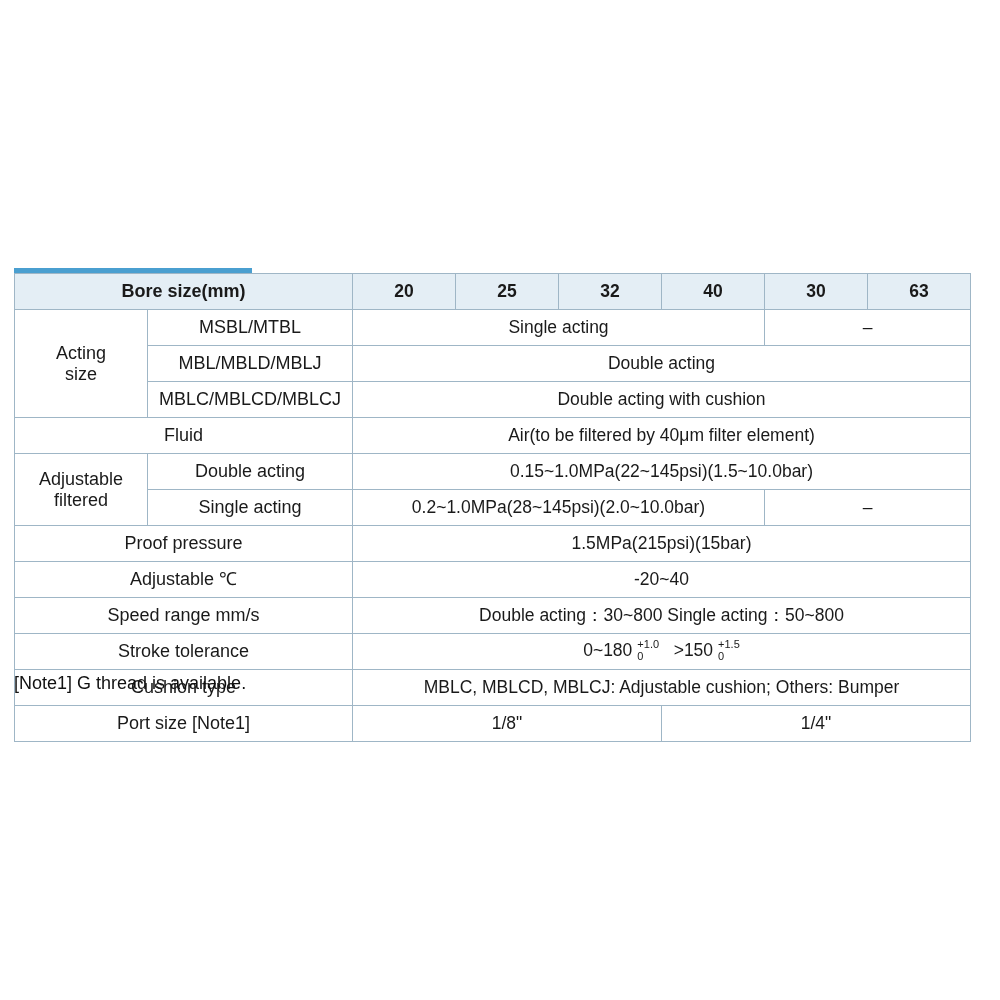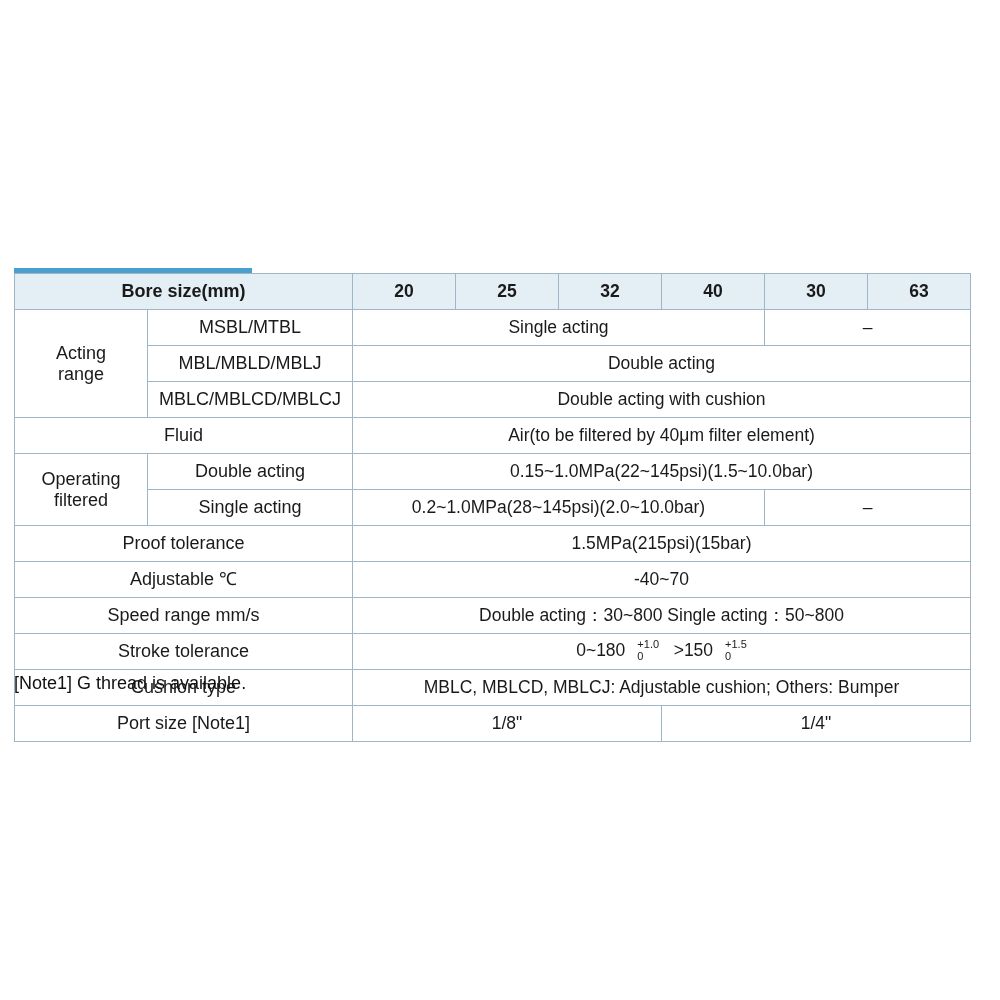--- a/index.html
+++ b/index.html
@@ -69,21 +69,21 @@
     font-size: 18px;
     color: #111;
     line-height: 1.32;
   }
   .frac {
     display: inline-block;
     vertical-align: middle;
     font-size: 11px;
     line-height: 1.02;
     text-align: left;
-    margin-left: 12px;
+    margin-left: 5px;
     position: relative;
     top: -1px;
   }
   .frac span { display: block; }
 </style>
 </head>
 <body>
 
 <div id="page">
 
@@ -110,21 +110,21 @@
         <td class="hdr">25</td>
         <td class="hdr">32</td>
         <td class="hdr">40</td>
         <td class="hdr">30</td>
         <td class="hdr">63</td>
       </tr>
 
       <tr>
         <td class="rowlabel tall" rowspan="3">
           <span>Acting</span><br>
-          <span>range</span>
+          <span>size</span>
         </td>
         <td class="sublabel">MSBL/MTBL</td>
         <td colspan="4">Single acting</td>
         <td colspan="2">–</td>
       </tr>
 
       <tr>
         <td class="sublabel">MBL/MBLD/MBLJ</td>
         <td colspan="6">Double acting</td>
       </tr>
@@ -134,41 +134,41 @@
         <td colspan="6">Double acting with cushion</td>
       </tr>
 
       <tr>
         <td class="rowlabel" colspan="2">Fluid</td>
         <td colspan="6">Air(to be filtered by 40μm filter element)</td>
       </tr>
 
       <tr>
         <td class="rowlabel tall" rowspan="2">
-          <span>Operating</span><br>
+          <span>Adjustable</span><br>
           <span>filtered</span>
         </td>
         <td class="sublabel">Double acting</td>
         <td colspan="6">0.15~1.0MPa(22~145psi)(1.5~10.0bar)</td>
       </tr>
 
       <tr>
         <td class="sublabel">Single acting</td>
         <td colspan="4">0.2~1.0MPa(28~145psi)(2.0~10.0bar)</td>
         <td colspan="2">–</td>
       </tr>
 
       <tr>
-        <td class="rowlabel" colspan="2">Proof tolerance</td>
+        <td class="rowlabel" colspan="2">Proof pressure</td>
         <td colspan="6">1.5MPa(215psi)(15bar)</td>
       </tr>
 
       <tr>
         <td class="rowlabel" colspan="2">Adjustable  ℃</td>
-        <td colspan="6">-40~70</td>
+        <td colspan="6">-20~40</td>
       </tr>
 
       <tr>
         <td class="rowlabel" colspan="2">Speed range  mm/s</td>
         <td colspan="6">Double acting：30~800    Single acting：50~800</td>
       </tr>
 
       <tr>
         <td class="rowlabel" colspan="2">Stroke tolerance</td>
         <td colspan="6">

